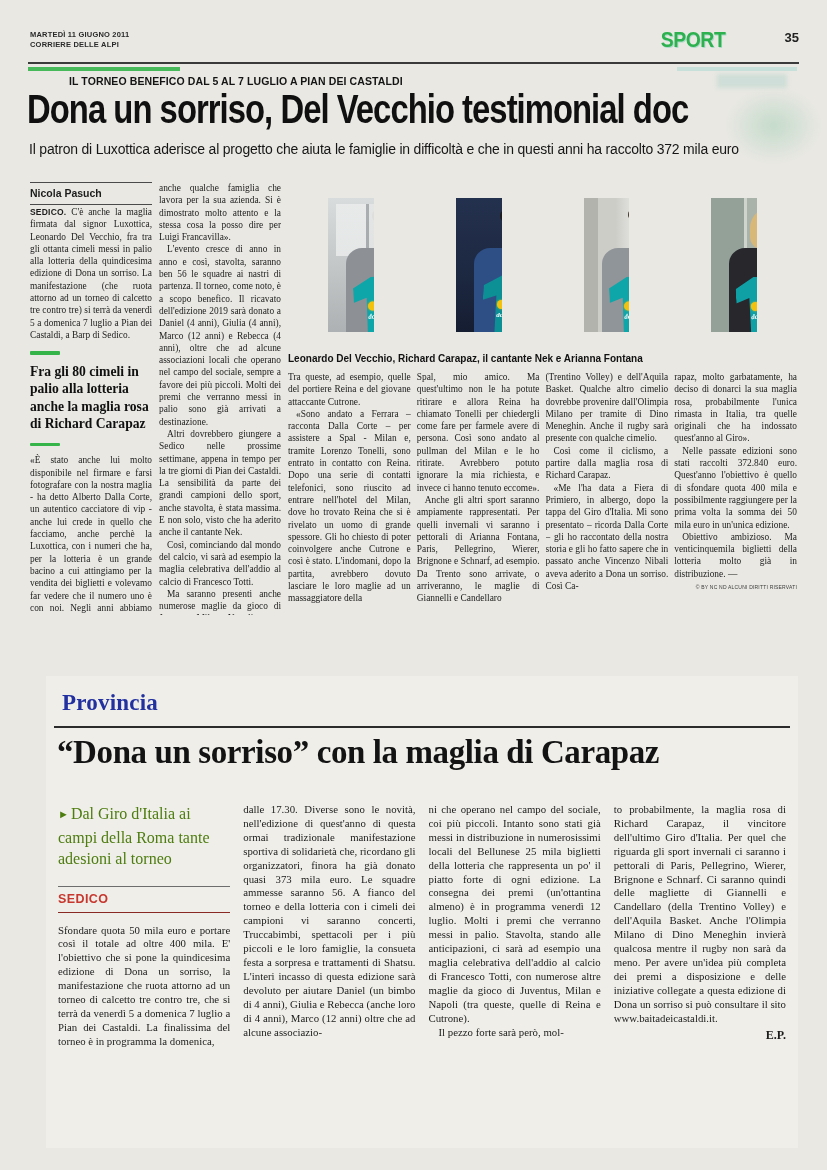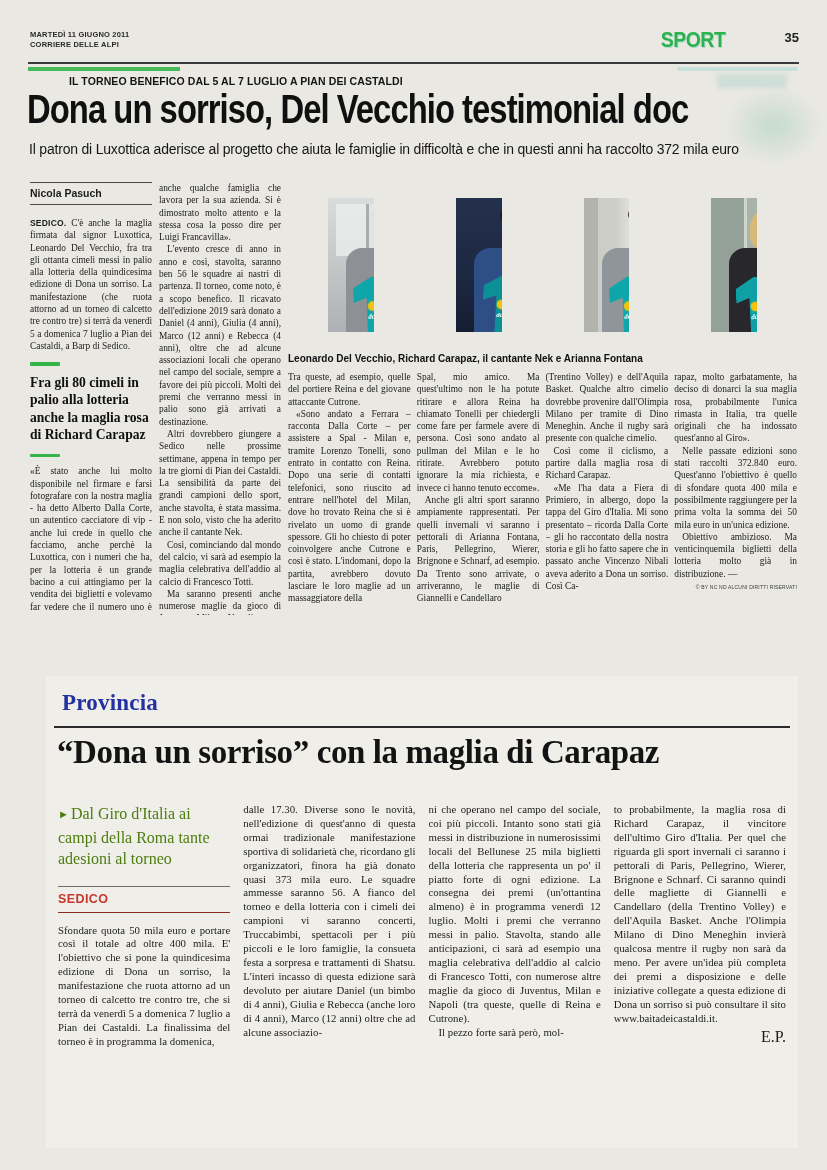--- a/index.html
+++ b/index.html
@@ -30,21 +30,21 @@
   .subhead{position:absolute;top:140px;left:29px;font-family:"Liberation Sans",sans-serif;font-size:15.5px;color:#161616;
            letter-spacing:-.2px;white-space:nowrap;transform:scaleX(.9);transform-origin:left top;}
 
   
   .a1-grid{position:absolute;top:182px;left:30px;width:767px;height:433px;display:flex;gap:7px;}
   .a1-col{width:122px;flex:none;height:433px;overflow:hidden;}
   .a1-rest{flex:1;display:flex;flex-direction:column;}
   .bt{font-size:9.4px;line-height:12.3px;text-align:justify;margin:0;hyphens:auto;}
   .bt + .bt{text-indent:8px;}
   .leadin{font-family:"Liberation Sans",sans-serif;font-weight:700;font-size:8.5px;letter-spacing:.2px;}
-  .byline-block{border-top:1px solid #4a4a4a;border-bottom:1px solid #4a4a4a;margin-bottom:12px;}
+  .byline-block{border-top:1px solid #4a4a4a;border-bottom:1px solid #4a4a4a;margin-bottom:1px;}
   .byline{font-family:"Liberation Sans",sans-serif;font-weight:700;font-size:10.5px;padding:4px 0 5px;}
   .pq-dash{width:30px;height:3.5px;background:#35b44a;border-radius:1px;margin:10px 0 8px;}
   .pullquote{font-weight:700;font-size:13.6px;line-height:17.5px;color:#101010;}
 
   
   .photo-strip{display:flex;gap:2px;height:166px;}
   .photo{flex:1;position:relative;overflow:hidden;}
   .photo.p1{background:linear-gradient(180deg,#d9dcdc 0%,#c2c5c6 55%,#aeb1b3 100%);}
   .photo.p1 .bgdetail{position:absolute;top:6px;left:8px;width:110px;height:52px;
       background:linear-gradient(90deg,#eceeee 0 30px,#9fa3a5 30px 33px,#e7e9e9 33px 70px,#9fa3a5 70px 73px,#eceeee 73px 100%);opacity:.8;}
@@ -83,21 +83,21 @@
   .prov-head{position:absolute;top:57px;left:11px;margin:0;font-family:"Liberation Serif",serif;font-weight:700;
              font-size:34px;letter-spacing:-.4px;color:#131313;white-space:nowrap;transform:scaleX(.97);transform-origin:left top;}
   .a2-grid{position:absolute;top:127px;left:12px;right:12px;height:336px;display:flex;gap:13px;}
   .a2-col{flex:1;overflow:hidden;}
   .bt2{font-size:10.8px;line-height:13.9px;text-align:justify;margin:0;hyphens:auto;}
   .bt2 + .bt2{text-indent:10px;}
   .deck{font-size:16px;line-height:21.5px;color:#4d7c0f;margin-bottom:16px;}
   .deck .arrow{font-size:11px;margin-right:2px;position:relative;top:-1px;}
   .place-wrap{border-top:1px solid #6d6d6d;border-bottom:1px solid #8a2a24;padding:5px 0 6px;margin-bottom:11px;}
   .place{font-family:"Liberation Sans",sans-serif;font-weight:700;font-size:12.5px;letter-spacing:.4px;color:#c7372e;}
-  .sig{font-weight:400;font-size:16px;text-align:right;margin-top:2px;}
+  .sig{font-weight:700;font-size:12px;text-align:right;margin-top:2px;}
 </style>
 </head>
 <body>
 
 <header class="masthead">
   <div class="mast-left">
     <div>MARTEDÌ 11 GIUGNO 2011</div>
     <div>CORRIERE DELLE ALPI</div>
   </div>
   <div class="mast-right">

